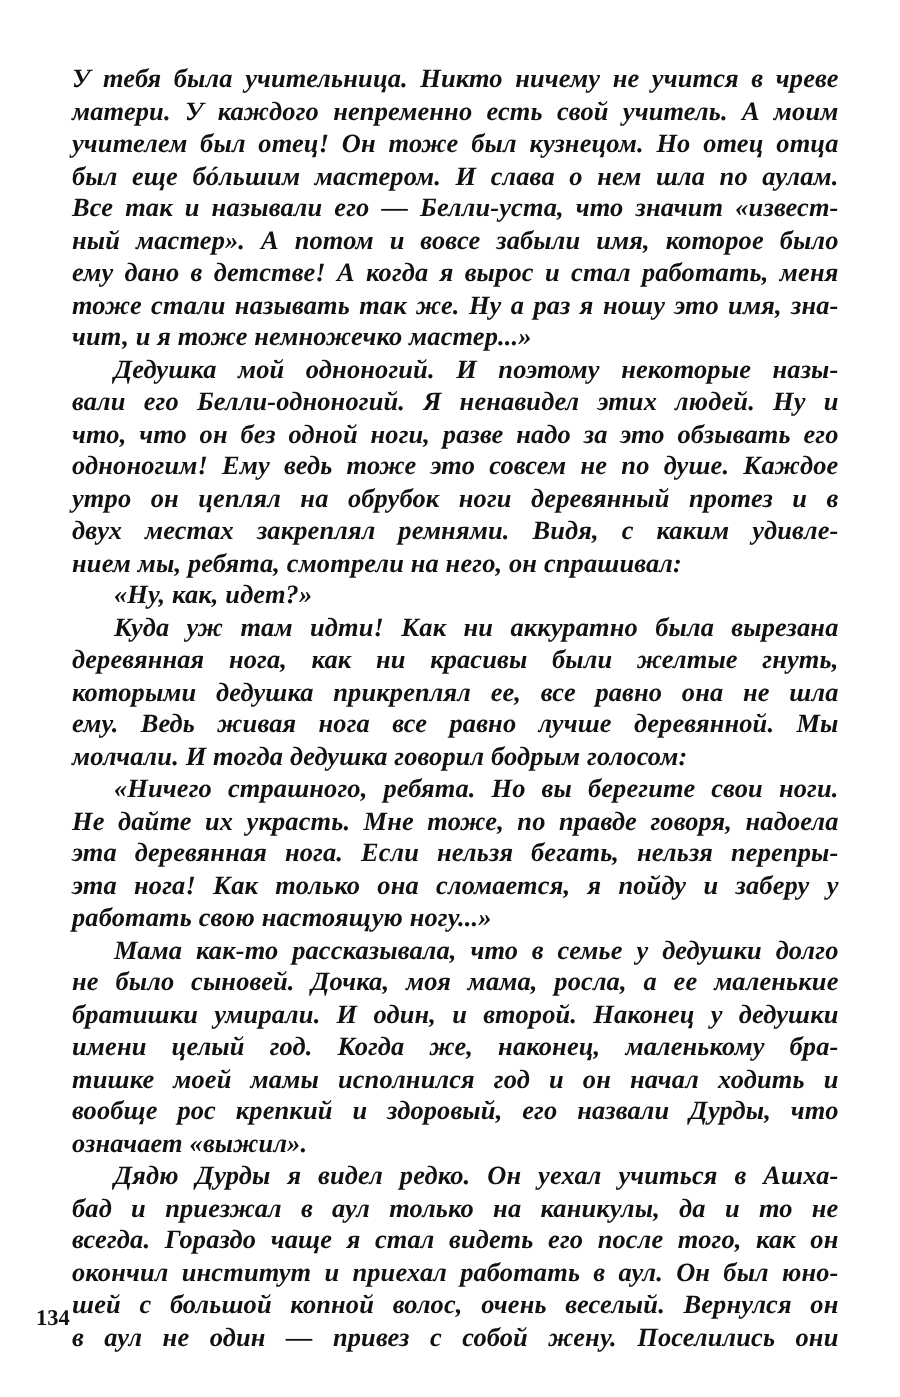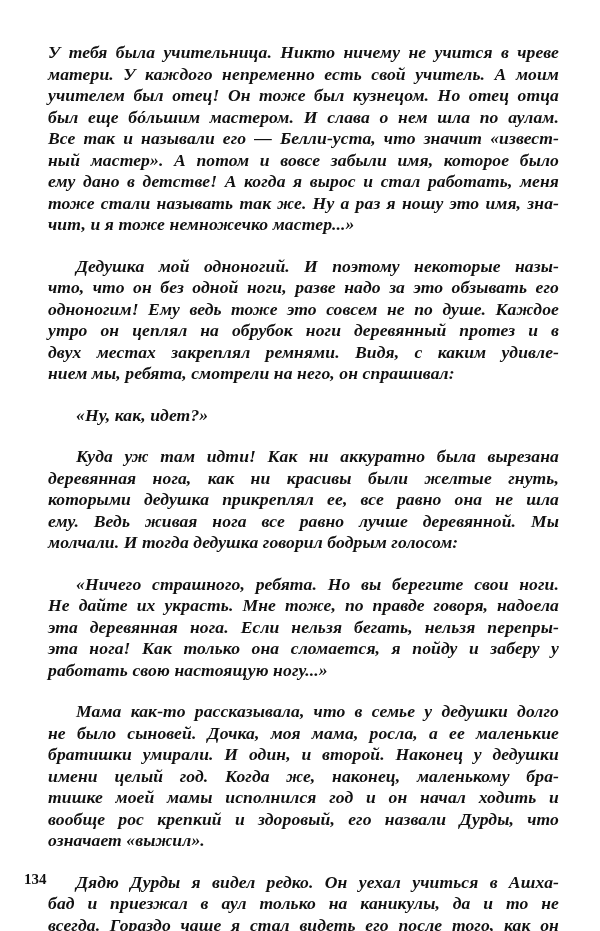--- a/index.html
+++ b/index.html
@@ -19,21 +19,21 @@
   .line {
     display: block;
     white-space: nowrap;
     text-align: justify;
     text-align-last: justify;
     height: 21.5px;
     overflow: visible;
     font-style: italic;
   }
   .line.last { text-align-last: left; }
-  .line.indent { padding-left: 28px; margin-top: 20px; }
+  .line.indent { padding-left: 28px; }
   .page-number {
     position: absolute;
     left: 0;
     width: 600px;
     top: 871px;
     text-align: left;
     font-family: "Liberation Serif", "DejaVu Serif", serif;
     font-weight: bold;
     font-size: 15px;
     color: #111111;
@@ -52,20 +52,21 @@
     <span class="line">был еще бóльшим мастером. И слава о нем шла по аулам.</span>
     <span class="line">Все так и называли его — Белли-уста, что значит «извест-</span>
     <span class="line">ный мастер». А потом и вовсе забыли имя, которое было</span>
     <span class="line">ему дано в детстве! А когда я вырос и стал работать, меня</span>
     <span class="line">тоже стали называть так же. Ну а раз я ношу это имя, зна-</span>
     <span class="line last">чит, и я тоже немножечко мастер...»</span>
   </div>
 
   <div>
     <span class="line indent">Дедушка мой одноногий. И поэтому некоторые назы-</span>
+    <span class="line">вали его Белли-одноногий. Я ненавидел этих людей. Ну и</span>
     <span class="line">что, что он без одной ноги, разве надо за это обзывать его</span>
     <span class="line">одноногим! Ему ведь тоже это совсем не по душе. Каждое</span>
     <span class="line">утро он цеплял на обрубок ноги деревянный протез и в</span>
     <span class="line">двух местах закреплял ремнями. Видя, с каким удивле-</span>
     <span class="line last">нием мы, ребята, смотрели на него, он спрашивал:</span>
   </div>
 
   <div>
     <span class="line indent last">«Ну, как, идет?»</span>
   </div>

